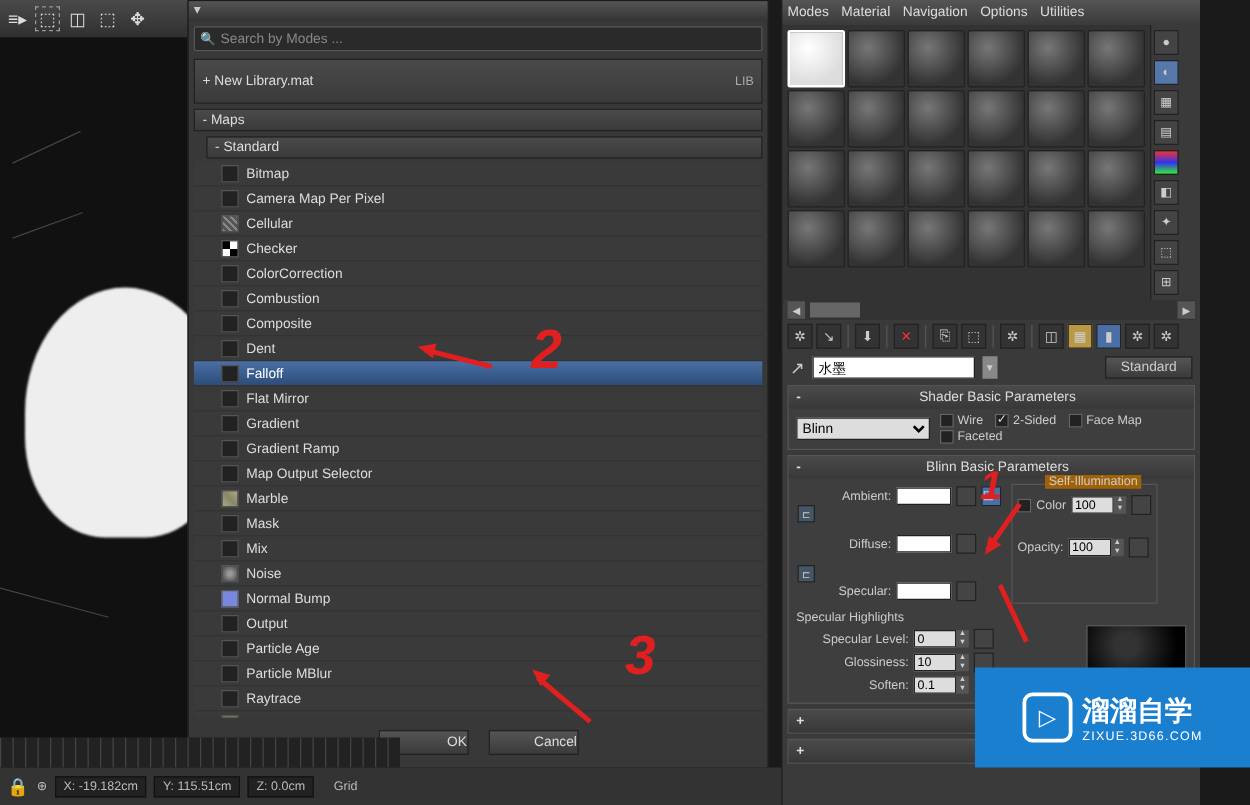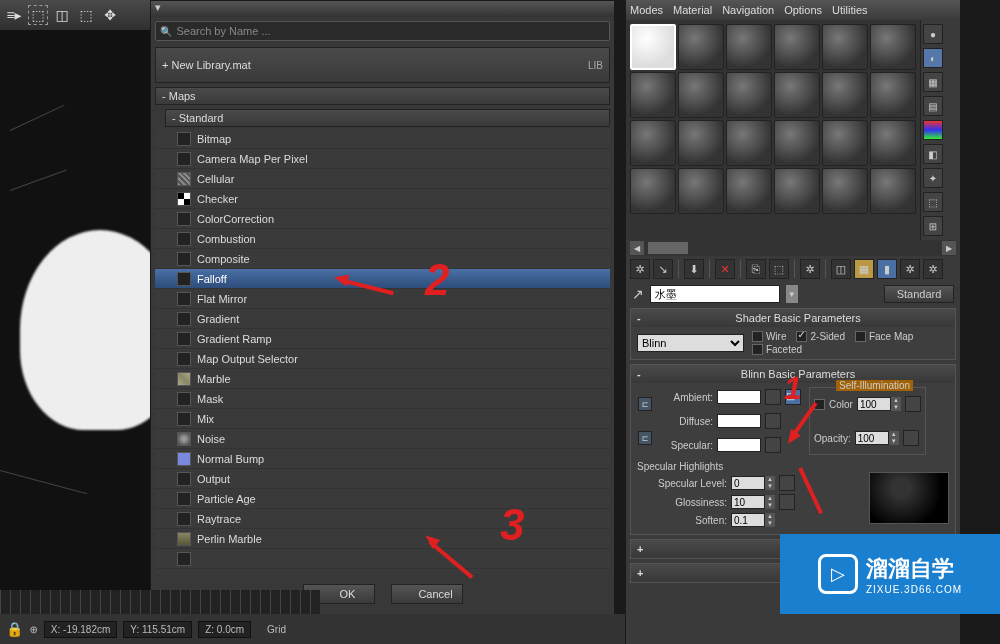--- a/index.html
+++ b/index.html
@@ -22,21 +22,21 @@
 .item { height:20px; display:flex; align-items:center; padding-left:22px; color:#ddd; cursor:default; border-bottom:1px solid #333;}
 .item.selected { background:linear-gradient(#4a6fa5,#2d4d7a); color:#fff;}
 .item .swatch { width:14px; height:14px; background:#222; border:1px solid #555; margin-right:6px; flex-shrink:0;}
 .item .swatch.cellular { background:repeating-linear-gradient(45deg,#888,#888 2px,#555 2px,#555 4px);}
 .item .swatch.checker { background:conic-gradient(#fff 0 25%,#000 0 50%,#fff 0 75%,#000 0);}
 .item .swatch.marble { background:linear-gradient(45deg,#aa8,#886,#aa8);}
 .item .swatch.noise { background:radial-gradient(#999 20%,#555 80%);}
 .item .swatch.normal { background:#7788dd;}
 .item .swatch.perlin { background:linear-gradient(#886,#553);}
 .browser-panel .btns { height:40px; display:flex; align-items:center; justify-content:center; gap:16px; }
-.browser-panel .btn { width:72px; height:20px; background:linear-gradient(#555,#3a3a3a); color:#ddd; border:1px solid #222; display:flex; align-items:center; justify-content:center; cursor:pointer;padding-left:18px;}
+.browser-panel .btn { width:72px; height:20px; background:linear-gradient(#555,#3a3a3a); color:#ddd; border:1px solid #222; display:flex; align-items:center; justify-content:flex-end; cursor:pointer;padding-left:18px;}
 .annotation { position:absolute; font-size:44px; font-weight:bold; color:#e02020; pointer-events:none; z-index:50; font-style:italic;}
 .arrow-line { position:absolute; background:#e02020; height:4px; transform-origin:left center; z-index:48; pointer-events:none;}
 .mat-editor { position:absolute; top:0; left:625px; width:335px; height:644px; background:#3a3a3a; border-left:1px solid #1a1a1a; display:flex; flex-direction:column;}
 .mat-editor .menubar { height:20px; background:linear-gradient(#555,#3a3a3a); display:flex; align-items:center; padding:0 4px; gap:10px; color:#ddd; font-size:11px;}
 .mat-editor .menubar span { cursor:default;}
 .sample-area { display:flex; }
 .samples { background:#333; padding:4px; }
 .sample-grid { display:grid; grid-template-columns:repeat(6,46px); grid-template-rows:repeat(4,46px); gap:2px; }
 .sample-slot { width:46px; height:46px; background:radial-gradient(circle at 35% 30%,#777,#333 70%); border:1px solid #222; border-radius:2px; cursor:pointer;}
 .sample-slot.active { border:2px solid #fff; background:radial-gradient(circle at 35% 30%,#fff,#ddd 70%);}
@@ -61,21 +61,21 @@
 .rollout-header .toggle { width:10px; font-weight:bold;}
 .rollout-header .rtitle { flex:1; text-align:center;}
 .rollout-body { padding:4px 6px; }
 .shader-row { display:flex; align-items:center; gap:8px;}
 .shader-row select, .fake-select { width:120px; height:18px; background:#ddd; border:1px solid #222; font-size:11px;}
 .checks { display:flex; flex-wrap:wrap; gap:2px 10px; }
 .checks label { display:flex; align-items:center; gap:3px; color:#ccc; font-size:10px;justify-content:center;}
 .cb { width:11px; height:11px; background:#222; border:1px solid #666; display:inline-block; position:relative;}
 .cb.checked::after { content:'✓'; position:absolute; top:-3px; left:0; color:#ddd; font-size:10px;}
 .blinn-body { display:flex; gap:4px; position:relative;}
-.color-col { display:flex; flex-direction:column; gap:4px; }
+.color-col { display:flex; flex-direction:column; gap:18px; }
 .color-row { display:flex; align-items:center; gap:4px; height:20px;}
 .color-row label { width:56px; text-align:right; color:#ccc; font-size:10px;}
 .color-swatch { width:44px; height:14px; background:#fff; border:1px solid #222; cursor:pointer;}
 .small-btn { width:16px; height:16px; background:#444; border:1px solid #222; cursor:pointer;}
 .small-btn.blue-icon { background:#4a6fa5; }
 .lock { width:16px; display:flex; flex-direction:column; justify-content:space-around; align-items:center;}
 .lock .lk { width:14px; height:14px; background:#445566; border:1px solid #222; font-size:8px; display:flex; align-items:center; justify-content:center; cursor:pointer;}
 .illum-box { border:1px solid #555; padding:4px; margin-left:4px; font-size:10px; position:relative;}
 .illum-box .title { position:absolute; top:-8px; left:26px; background:#a16207; padding:0 3px; color:#ccc;}
 .spin { display:inline-flex; align-items:center;}
@@ -108,21 +108,21 @@
   <div class="grid-line" style="top:100px; left:10px; transform:rotate(-25deg)"></div>
   <div class="grid-line" style="top:160px; left:10px; transform:rotate(-20deg)"></div>
   <div class="grid-line" style="top:440px; left:0px; width:90px; transform:rotate(15deg)"></div>
 </div>
 
 <div class="browser-panel">
   <div class="titlebar">
     <span style="float:left;color:#ccc;padding:0 4px">▾</span>
   </div>
   <div class="search">
-    <span>Search by Name ...</span>
+    <span>Search by Modes ...</span>
   </div>
   <div class="bar">
     <span>+ New Library.mat</span>
     <span class="right">LIB</span>
   </div>
   <div class="section-header">
     <span>-   Maps</span>
   </div>
   <div class="section-header" style="margin-left:14px">
     <span>-   Standard</span>
@@ -149,20 +149,24 @@
         <span>ColorCorrection</span>
       </div>
       <div class="item">
         <span class="swatch "></span>
         <span>Combustion</span>
       </div>
       <div class="item">
         <span class="swatch "></span>
         <span>Composite</span>
       </div>
+      <div class="item">
+        <span class="swatch "></span>
+        <span>Dent</span>
+      </div>
       <div class="item selected">
         <span class="swatch "></span>
         <span>Falloff</span>
       </div>
       <div class="item">
         <span class="swatch "></span>
         <span>Flat Mirror</span>
       </div>
       <div class="item">
         <span class="swatch "></span>
@@ -196,20 +200,24 @@
         <span class="swatch normal"></span>
         <span>Normal Bump</span>
       </div>
       <div class="item">
         <span class="swatch "></span>
         <span>Output</span>
       </div>
       <div class="item">
         <span class="swatch "></span>
         <span>Particle Age</span>
+      </div>
+      <div class="item">
+        <span class="swatch "></span>
+        <span>Particle MBlur</span>
       </div>
       <div class="item">
         <span class="swatch "></span>
         <span>Raytrace</span>
       </div>
       <div class="item">
         <span class="swatch perlin"></span>
         <span>Perlin Marble</span>
       </div>
       <div class="item">

